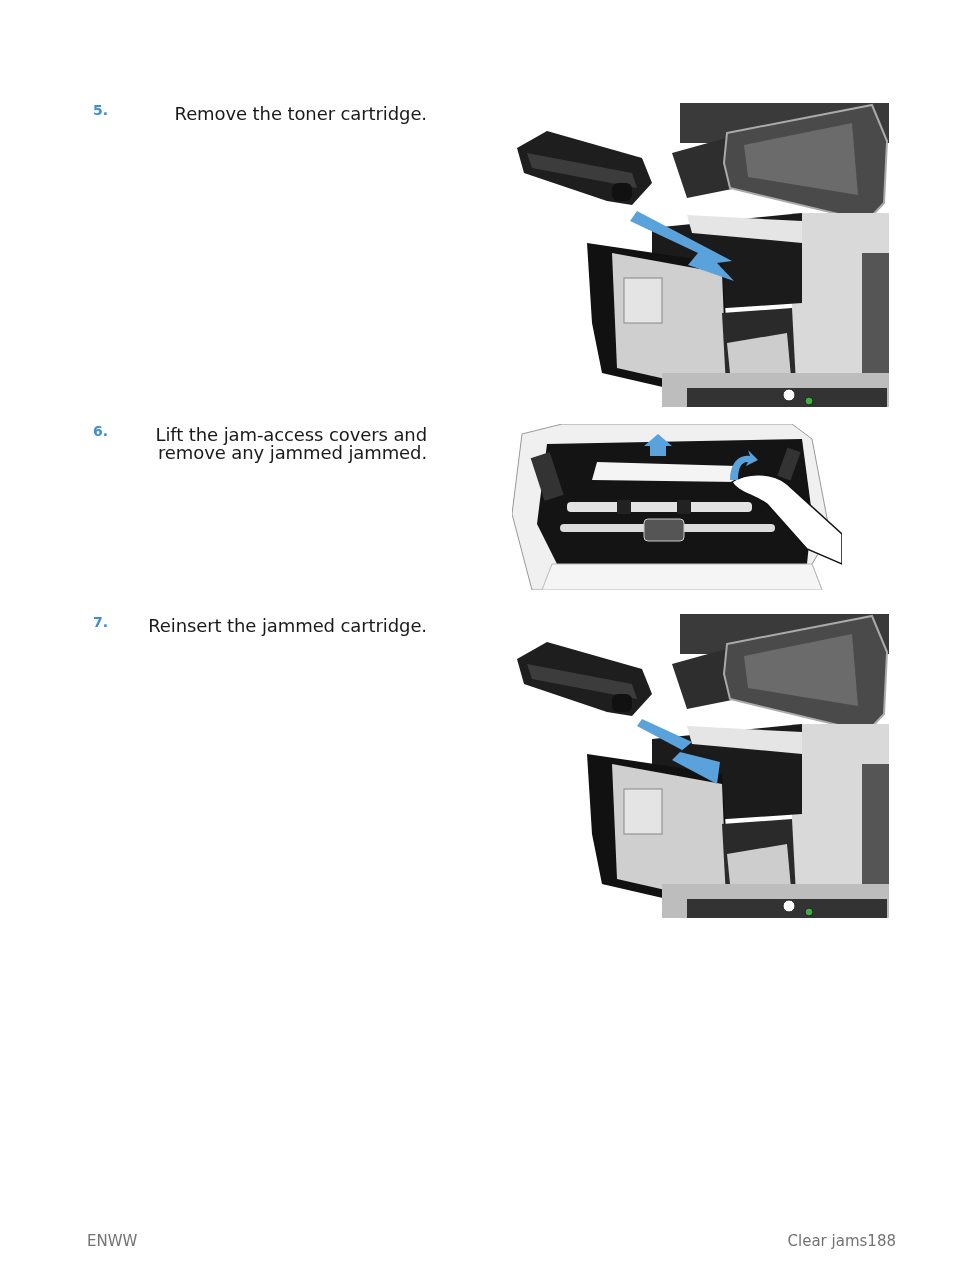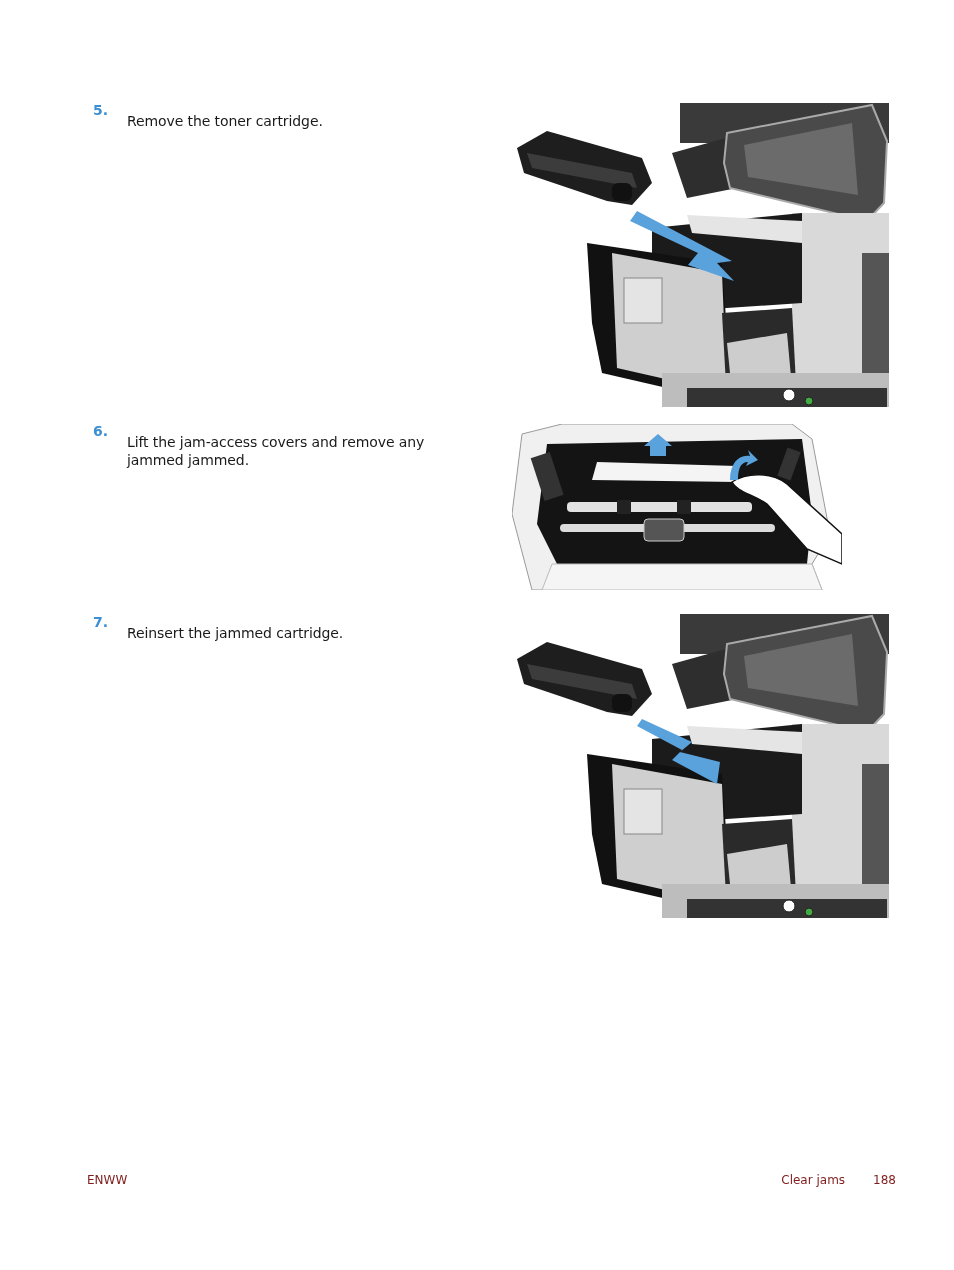--- a/index.html
+++ b/index.html
@@ -26,40 +26,41 @@
       position: absolute;
       left: 0;
       top: 0;
       color: #3b8fd4;
       font-weight: bold;
       font-size: 14px;
     }
     .step-text {
       position: absolute;
       left: 34px;
-      top: 11px;
+      top: 4px;
       width: 300px;
-      font-size: 14px;
+      font-size: 18px;
       line-height: 18px;
       letter-spacing: -0.1px;
+      text-align: right;
     }
     .figure {
       position: absolute;
       overflow: hidden;
       background: #ffffff;
     }
     .figure svg { display: block; }
     .footer {
       position: absolute;
-      top: 1173px;
-      font-size: 12px;
-      color: #7f1d1d;
+      top: 1232px;
+      font-size: 15px;
+      color: #737373;
     }
     .footer-left { left: 87px; }
-    .footer-right { right: 58px; display: flex; gap: 28px; }
+    .footer-right { right: 58px; display: flex; }
   </style>
 </head>
 <body>
 
 <div class="step" style="top:101px;">
   <span class="step-num">5.</span>
   <span class="step-text">Remove the toner cartridge.</span>
 </div>
 
 <div class="figure" style="left:512px; top:103px; width:377px; height:304px;">

